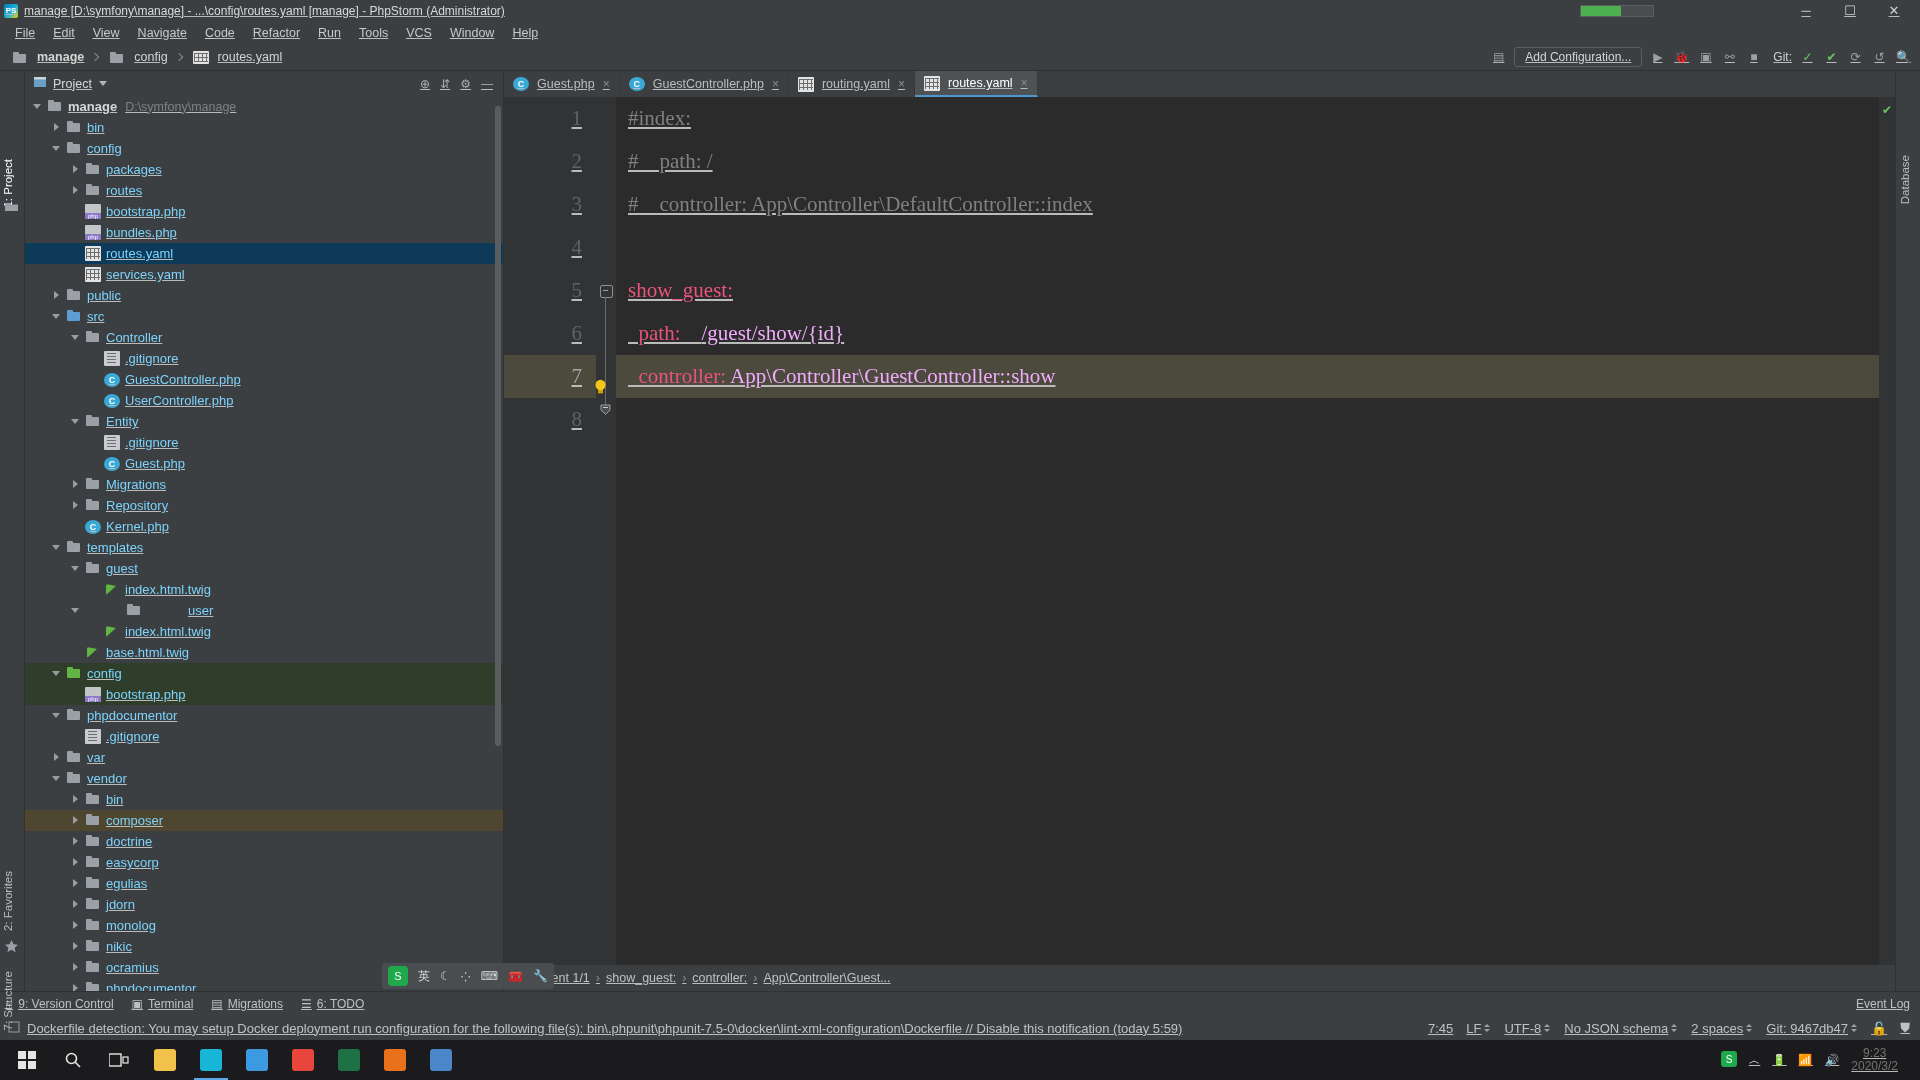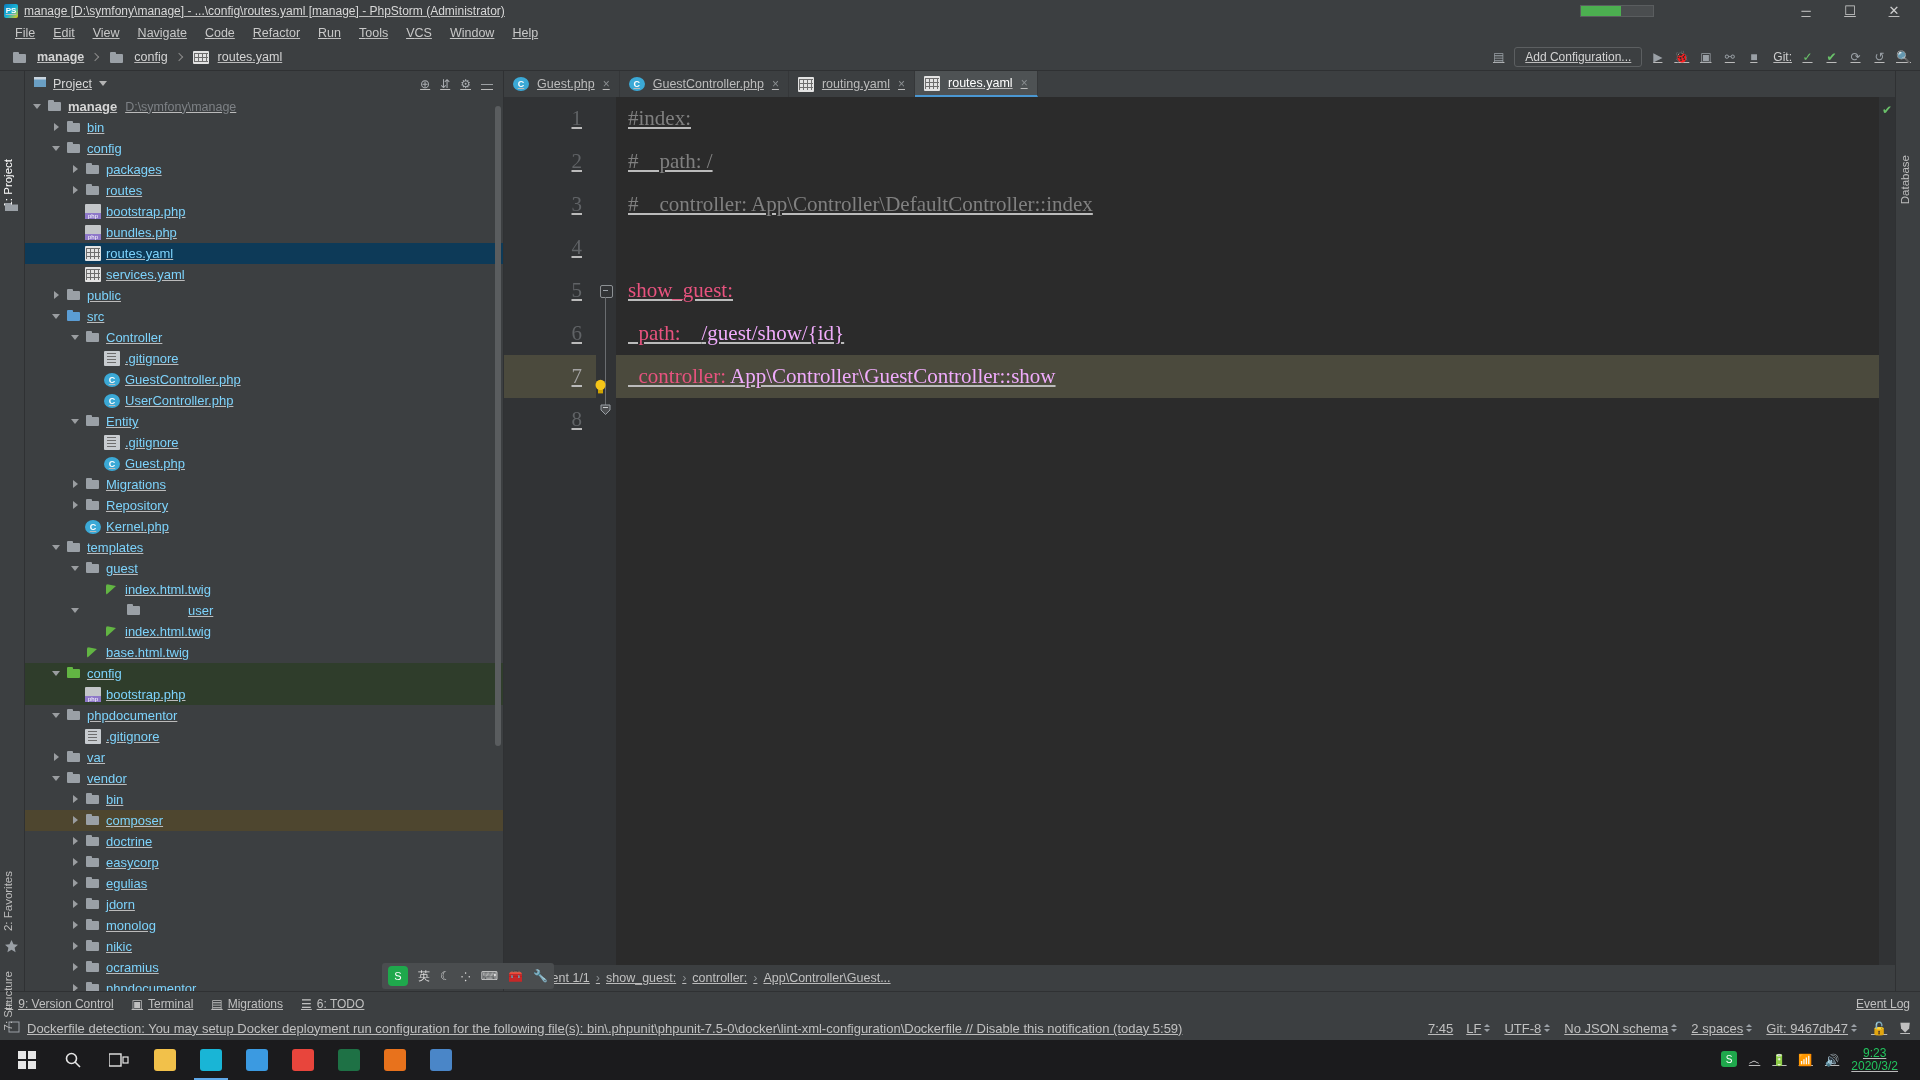--- a/index.html
+++ b/index.html
@@ -117,21 +117,21 @@
   .updn::before{content:"";position:absolute;left:0;top:1px;border-left:3px solid transparent;border-right:3px solid transparent;border-bottom:3px solid #9aa0a6;}
   .updn::after{content:"";position:absolute;left:0;bottom:1px;border-left:3px solid transparent;border-right:3px solid transparent;border-top:3px solid #9aa0a6;}
 
   
   .taskbar{height:40px;background:#1b1b1d;display:flex;align-items:center;flex:0 0 40px;padding:0 4px;}
   .tb-btn{width:46px;height:40px;display:flex;align-items:center;justify-content:center;color:#e6e6e6;}
   .tb-app{width:46px;height:40px;display:flex;align-items:center;justify-content:center;position:relative;}
   .tb-app .sq{width:22px;height:22px;border-radius:3px;}
   .tb-app.active::after{content:"";position:absolute;bottom:0;left:6px;right:6px;height:2px;background:#5fa8e8;}
   .tray{margin-left:auto;display:flex;align-items:center;gap:12px;padding-right:6px;color:#e8e8e8;font-size:11.5px;}
-  .clock{text-align:center;line-height:13px;font-size:12px;color:#22c55e;padding-right:12px;}
+  .clock{text-align:center;line-height:13px;font-size:12px;color:#737373;padding-right:12px;}
 
   
   .imebar{position:absolute;left:382px;top:963px;height:26px;display:flex;align-items:center;background:#4a4d4f;border-radius:3px;padding:0 6px;gap:10px;}
   .ime-logo{width:20px;height:20px;border-radius:4px;background:#1fa84c;color:#fff;font-size:11px;line-height:20px;text-align:center;}
   .ime-item{color:#dcdcdc;font-size:12px;}
 
   
   .rightstrip{width:24px;flex:0 0 24px;background:#3c3f41;position:relative;border-left:1px solid #2f3133;}
 </style>
 </head>

